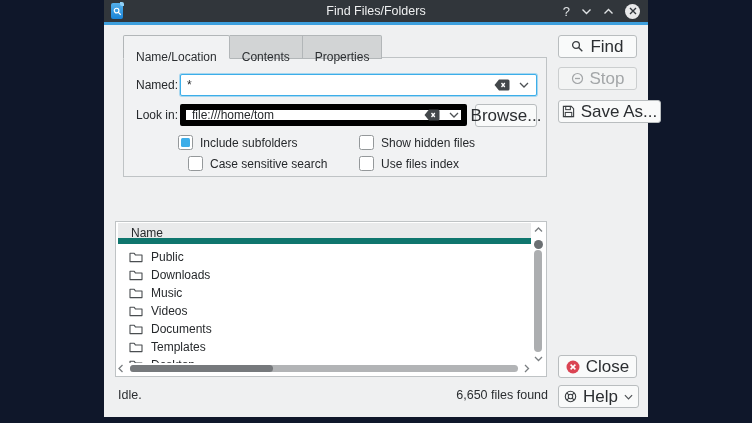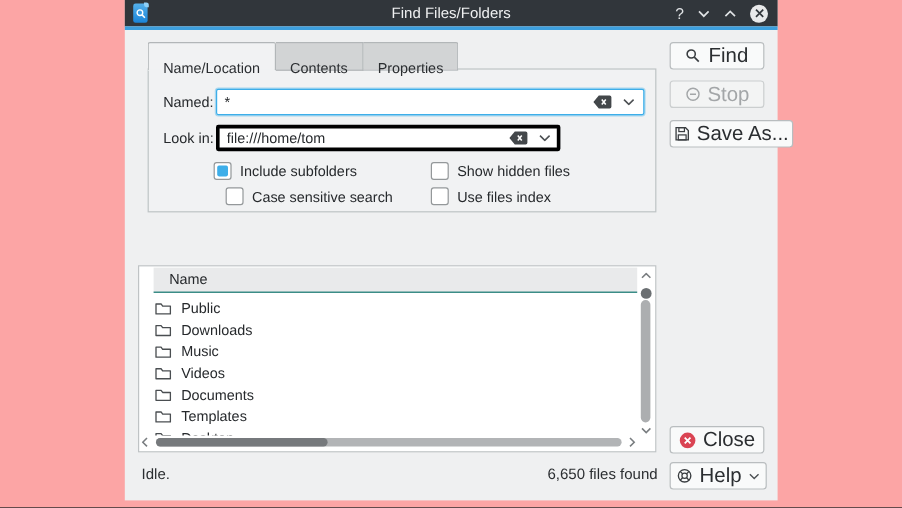--- a/index.html
+++ b/index.html
@@ -1,18 +1,18 @@
 <!DOCTYPE html>
 <html><head>
 <meta charset="utf-8">
 <style>
   * { margin:0; padding:0; box-sizing:border-box; }
   html,body { width:752px; height:423px; background:#000; overflow:hidden;
               font-family:"Liberation Sans", sans-serif; }
-  .stage { position:relative; width:752px; height:423px; background:#fca5a5; }
+  .stage { position:relative; width:752px; height:423px; background:#0f172a; }
 
   .window { position:absolute; left:104px; top:0; width:544px; height:417px;
             background:#eff0f1; font-size:12px; color:#26292c; }
 
   
   .titlebar { position:absolute; left:0; top:0; right:0; height:22px; background:#31363b;
               display:flex; align-items:center; }
   .appicon { position:absolute; left:7px; top:3px; width:12px; height:16px; border-radius:2px;
              background:linear-gradient(#54b0ea,#1a84d8); display:flex; align-items:center; justify-content:center; }
   .appicon:after { content:""; position:absolute; right:-1px; top:-1px; width:4px; height:4px;
@@ -31,41 +31,41 @@
   .tab:first-child { border-left:1px solid #b2b6b8; border-radius:2px 0 0 0; }
   .tab:last-child { border-radius:0 2px 0 0; }
   .tab.active { background:#f1f2f3; border-bottom:1px solid #f1f2f3; border-left:1px solid #b2b6b8;
                 border-radius:2px 2px 0 0; height:24px; }
 
   
   .frame { position:absolute; left:19px; top:57px; width:424px; height:120px;
            background:#f1f2f3; border:1px solid #bfc3c5; z-index:2; }
   .flabel { position:absolute; font-size:12px; color:#26292c; }
   .combo { position:absolute; height:22px; }
-  .combo input { width:100%; height:22px; border:3px solid #000000; border-radius:2px; background:#fff;
+  .combo input { width:100%; height:22px; border:6px solid #000000; border-radius:2px; background:#fff;
                  font:12px "Liberation Sans",sans-serif; color:#26292c; padding:0 44px 0 6px; outline:none; }
   .combo.focused input { border:1px solid #3daee9; box-shadow:0 0 0 1px rgba(61,174,233,.4); }
   .clearbtn { position:absolute; right:27px; top:5px; width:16px; height:12px; }
   .combochev { position:absolute; right:8px; top:8px; }
 
   .btn { position:absolute; height:23px; background:#f9fafa; border:1px solid #b9bdbf; border-radius:3px;
          display:flex; align-items:center; justify-content:center; gap:6px; font-size:17px; color:#2b2e31; }
   .btn.disabled { color:#a3a6a8; background:#f3f4f4; border-color:#cbcecf; }
 
   
   .chk { position:absolute; display:flex; align-items:center; gap:7px; height:15px; }
   .box { width:15px; height:15px; background:#fff; border:1px solid #94989a; border-radius:2.5px;
          display:flex; align-items:center; justify-content:center; }
   .box.checked .fillsq { width:9px; height:9px; background:#3daee9; border-radius:1.5px; }
 
   
   .list { position:absolute; left:11px; top:221px; width:432px; height:156px;
           background:#fff; border:1px solid #bfc3c5; }
-  .lheader { position:absolute; left:12px; top:1px; right:15px; height:21px; background:#e9eaeb;
-             border-bottom:1px solid #0f766e; line-height:21px; padding-left:13px; color:#26292c; }
+  .lheader { position:absolute; left:2px; top:1px; right:15px; height:21px; background:#e9eaeb;
+             border-bottom:6px solid #0f766e; line-height:21px; padding-left:13px; color:#26292c; }
   .rows { position:absolute; left:1px; top:22px; right:15px; bottom:13px; overflow:hidden; padding-top:4px; }
   .row { height:18px; display:flex; align-items:center; gap:8px; padding-left:12px; color:#26292c; }
 
   .vscroll { position:absolute; right:1px; top:1px; width:13px; bottom:14px; }
   .vtrack { position:absolute; left:2px; width:8px; top:27px; bottom:10px; background:#acaeb0; border-radius:4px; }
   .vthumb { position:absolute; left:1.5px; top:17px; width:9px; height:9px; background:#6b6f72; border-radius:50%; }
   .vchev-up { position:absolute; left:2px; top:4px; }
   .vchev-dn { position:absolute; left:2px; bottom:0px; }
 
   .hscroll { position:absolute; left:2px; right:16px; bottom:2px; height:11px; }
@@ -146,20 +146,23 @@
               <path d="M5 0.5 H14 a1.5 1.5 0 0 1 1.5 1.5 v8 a1.5 1.5 0 0 1 -1.5 1.5 H5 L0.5 6 Z" fill="#43474a"></path>
               <path d="M7.5 4 L10.8 8 M10.8 4 L7.5 8" stroke="#fff" stroke-width="1.3"></path>
             </svg>
         </span>
         <span class="combochev">
           <svg width="10" height="6" viewBox="0 0 10 6">
               <polyline points="1,1 5,5 9,1" fill="none" stroke="#4d5154" stroke-width="1.3"></polyline>
             </svg>
         </span>
       </div>
+      <div class="btn" style="left:351px; top:46px; width:62px;">
+        <span>Browse...</span>
+      </div>
 
       <div class="chk" style="left:54px; top:77px;">
         <span class="box checked">
             <span class="fillsq"></span>
           </span>
         <span>Include subfolders</span>
       </div>
       <div class="chk" style="left:64px; top:98px;">
         <span class="box">
             <span class="fillsq"></span>

